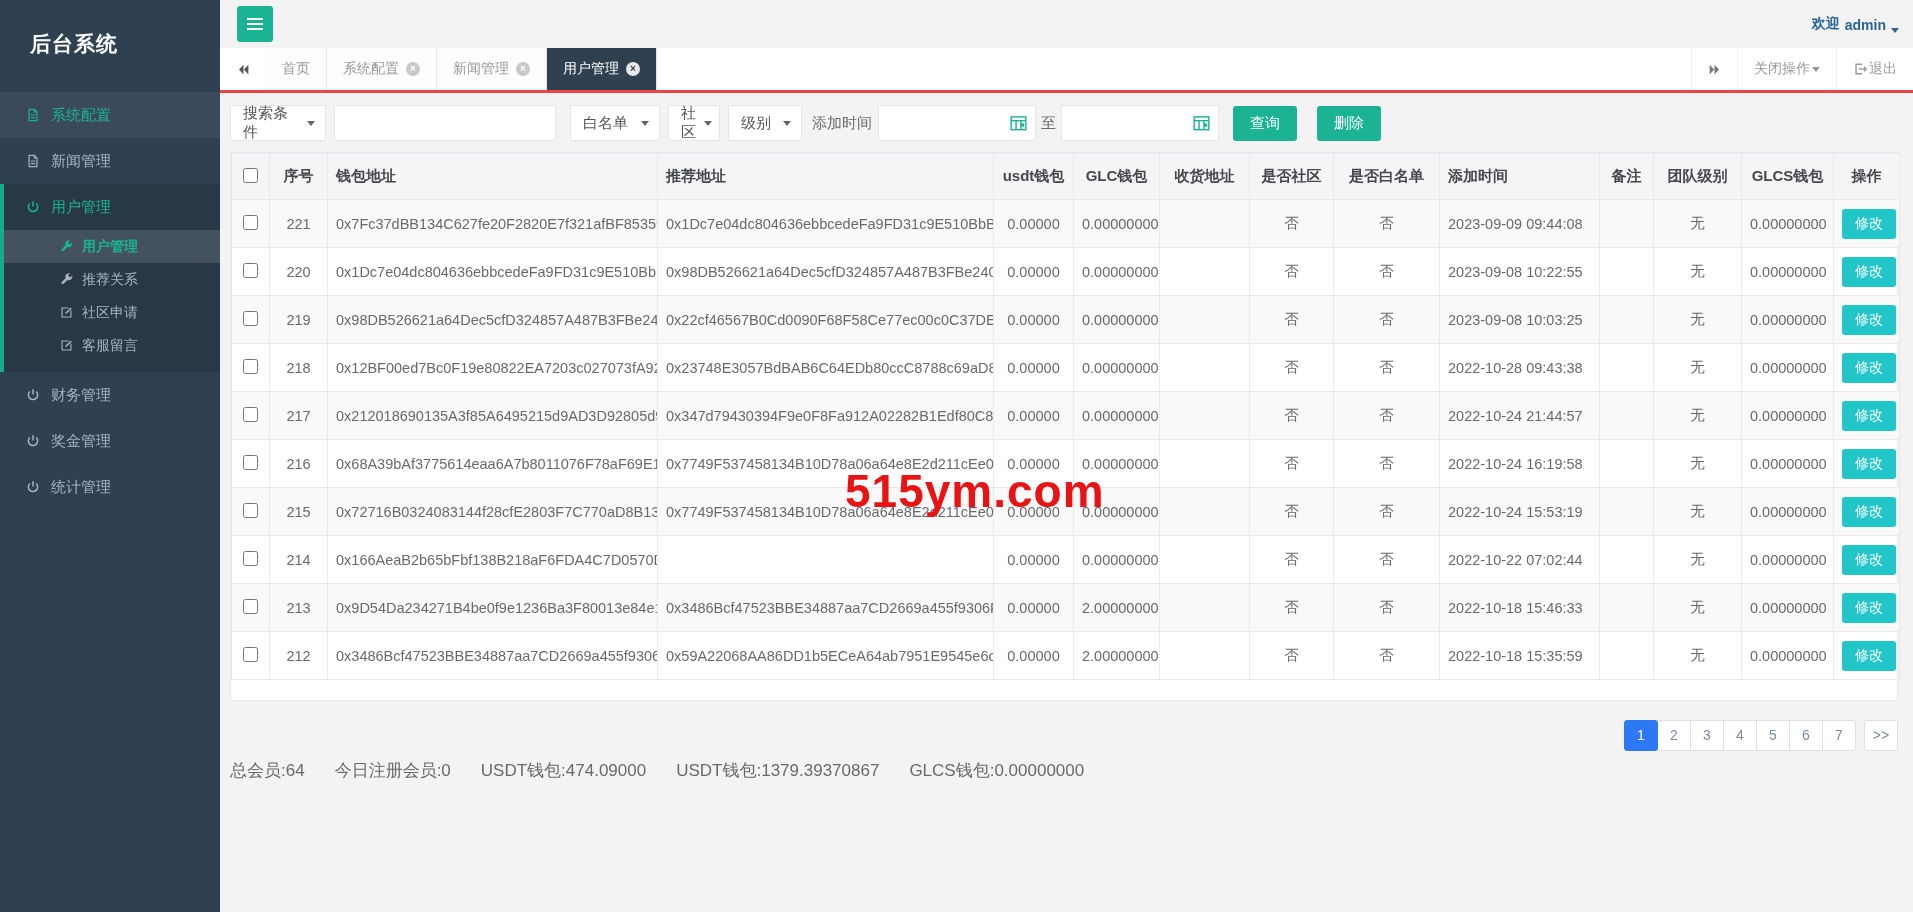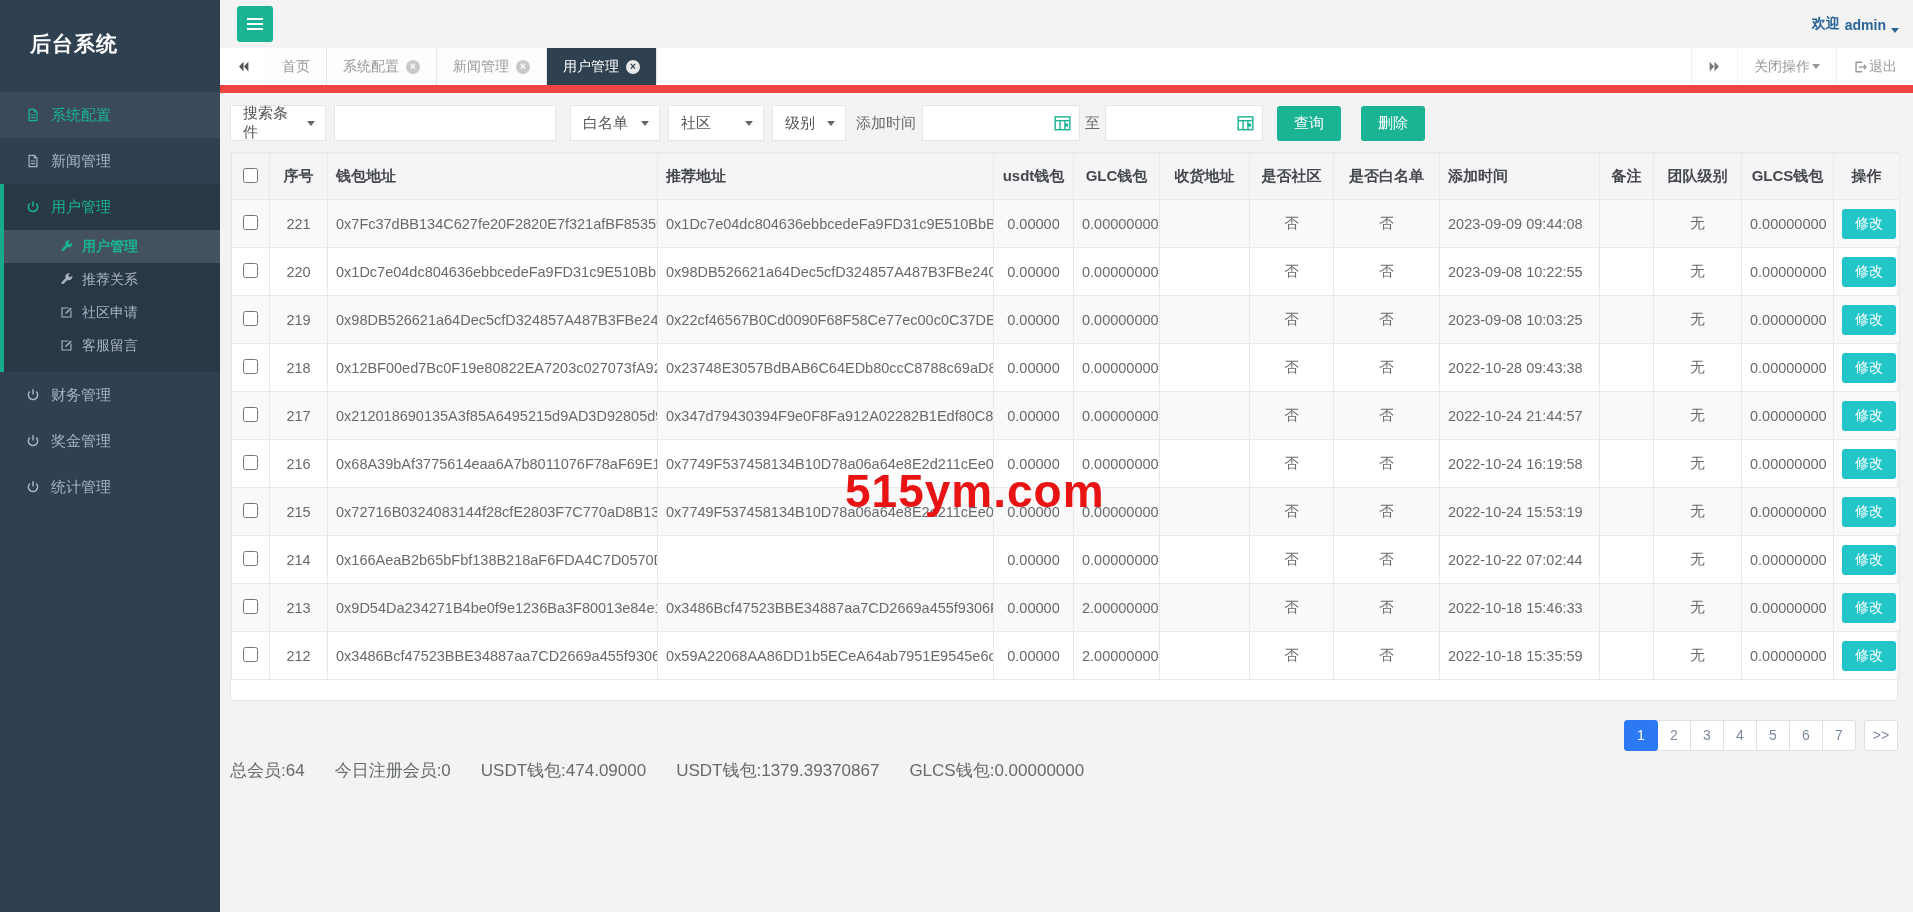--- a/index.html
+++ b/index.html
@@ -33,21 +33,21 @@
     padding:0 14px 0 17px; }
   .burger { width:36px; height:36px; background:#1ab394; border:none; border-radius:3px;
     display:flex; flex-direction:column; justify-content:center; align-items:center;
     gap:3px; cursor:pointer; }
   .burger i { display:block; width:16px; height:2px; background:#fff; }
   .top-right { margin-left:auto; font-size:14px; color:#2a6496; cursor:pointer;
     display:flex; align-items:flex-end; gap:5px; font-weight:bold; }
   .caret { display:inline-block; width:0; height:0; border-left:4px solid transparent;
     border-right:4px solid transparent; border-top:5px solid currentColor; }
   
-  .tabbar { height:45px; background:#fff; border-bottom:8px solid #ef4444;
+  .tabbar { height:45px; background:#fff; border-bottom:3px solid #ef4444;
     display:flex; align-items:stretch; }
   .tab-scroll { width:46px; display:flex; align-items:center; justify-content:center;
     border-right:1px solid #eeeeee; color:#555; cursor:pointer; background:#fff; border:none; }
   .tab { display:flex; align-items:center; padding:0 16px; font-size:14px; color:#999;
     background:#fdfdfd; border-right:1px solid #e7e7e7; cursor:pointer; white-space:nowrap; }
   .tab.active { background:#2f4050; color:#fff; }
   .tab .close-dot { width:14px; height:14px; border-radius:50%; background:#c9c9c9;
     color:#fff; font-size:10px; line-height:14px; text-align:center; margin-left:7px;
     font-weight:bold; }
   .tab.active .close-dot { background:#e8e8e8; color:#2f4050; }
@@ -280,21 +280,21 @@
           <span class="caret"></span>
         </div>
         <div class="gap8"></div>
         <input class="txt-input" style="width: 222px;" value="">
         <div class="gap14"></div>
         <div class="fake-select" style="width:90px">
           <span>白名单</span>
           <span class="caret"></span>
         </div>
         <div class="gap8"></div>
-        <div class="fake-select" style="width:96px">
+        <div class="fake-select" style="width:52px">
           <span>社区</span>
           <span class="caret"></span>
         </div>
         <div class="gap8"></div>
         <div class="fake-select" style="width:74px">
           <span>级别</span>
           <span class="caret"></span>
         </div>
         <span class="flabel">添加时间</span>
         <div class="date-input" style="width:158px">

